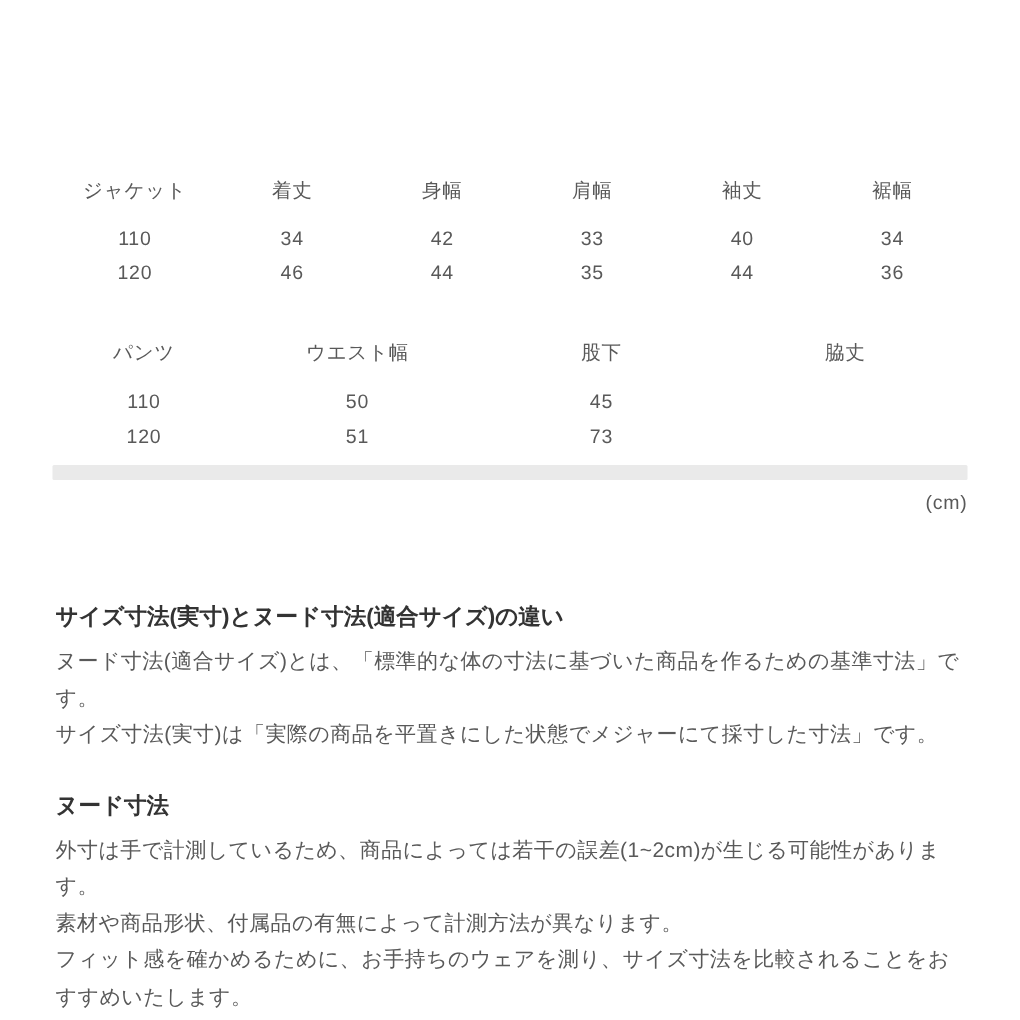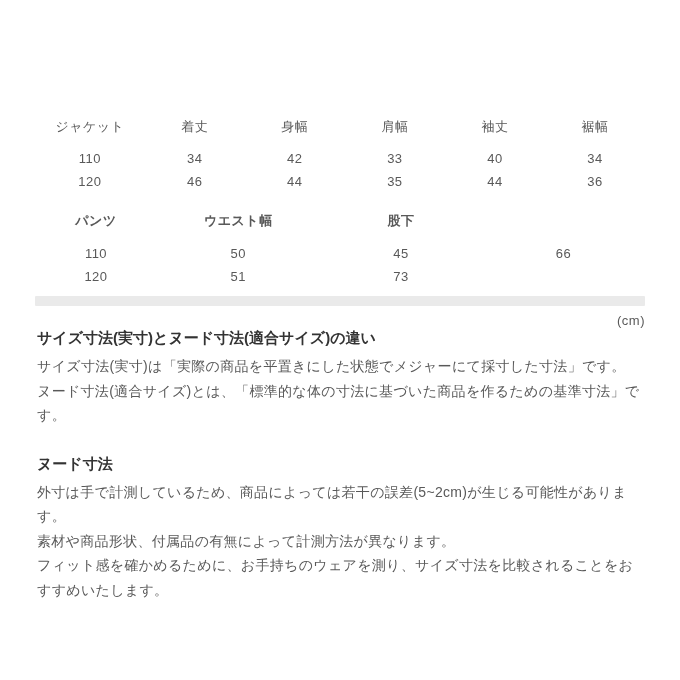--- a/index.html
+++ b/index.html
@@ -31,39 +31,39 @@
     letter-spacing: 0.5px;
     white-space: nowrap;
   }
   .jc0 { width: 18%; }
   .jc  { width: 16.4%; }
   .pc0 { width: 20%; }
   .pc  { width: 26.66%; }
 
   .jacket-header { margin-top: 115px; }
   .jacket-row-first { margin-top: 9px; }
-  .pants-header { margin-top: 16px; font-weight: bold; }
+  .pants-header { margin-top: 30px; }
   .pants-row-first { margin-top: 10px; }
 
   .divider {
     height: 10px;
     background: #eaeaea;
     margin-top: 8px;
     border-radius: 1px;
   }
   .unit-note {
     text-align: right;
     font-size: 13px;
     letter-spacing: 0.5px;
     margin-top: 7px;
     color: #595959;
   }
 
   
-  .section-1 { }
+  .section-1 { margin-top: 60px; }
   .section-2 { margin-top: 26px; }
   .sec-heading {
     font-size: 15px;
     font-weight: bold;
     color: #333333;
     line-height: 20px;
     margin: 0 0 6px 2px;
   }
   .sec-body p {
     margin: 0 0 0 2px;
@@ -102,47 +102,47 @@
       <div class="jc">44</div>
       <div class="jc">36</div>
     </div>
   </div>
 
   <div>
     <div class="trow pants-header">
       <div class="pc0">パンツ</div>
       <div class="pc">ウエスト幅</div>
       <div class="pc">股下</div>
+      <div class="pc">脇丈</div>
     </div>
     <div class="trow pants-row-first">
       <div class="pc0">110</div>
       <div class="pc">50</div>
       <div class="pc">45</div>
-      <div class="pc">66</div>
     </div>
     <div class="trow">
       <div class="pc0">120</div>
       <div class="pc">51</div>
       <div class="pc">73</div>
     </div>
   </div>
 
   <div class="divider"></div>
   <div class="unit-note">(cm)</div>
 
   <div class="section-1">
     <h2 class="sec-heading">サイズ寸法(実寸)とヌード寸法(適合サイズ)の違い</h2>
     <div class="sec-body">
+      <p>ヌード寸法(適合サイズ)とは、「標準的な体の寸法に基づいた商品を作るための基準寸法」です。</p>
       <p>サイズ寸法(実寸)は「実際の商品を平置きにした状態でメジャーにて採寸した寸法」です。</p>
-      <p>ヌード寸法(適合サイズ)とは、「標準的な体の寸法に基づいた商品を作るための基準寸法」です。</p>
     </div>
   </div>
 
   <div class="section-2">
     <h2 class="sec-heading">ヌード寸法</h2>
     <div class="sec-body">
-      <p>外寸は手で計測しているため、商品によっては若干の誤差(5~2cm)が生じる可能性があります。</p>
+      <p>外寸は手で計測しているため、商品によっては若干の誤差(1~2cm)が生じる可能性があります。</p>
       <p>素材や商品形状、付属品の有無によって計測方法が異なります。</p>
       <p>フィット感を確かめるために、お手持ちのウェアを測り、サイズ寸法を比較されることをおすすめいたします。</p>
     </div>
   </div>
 
 </div>
 
 </body></html>

